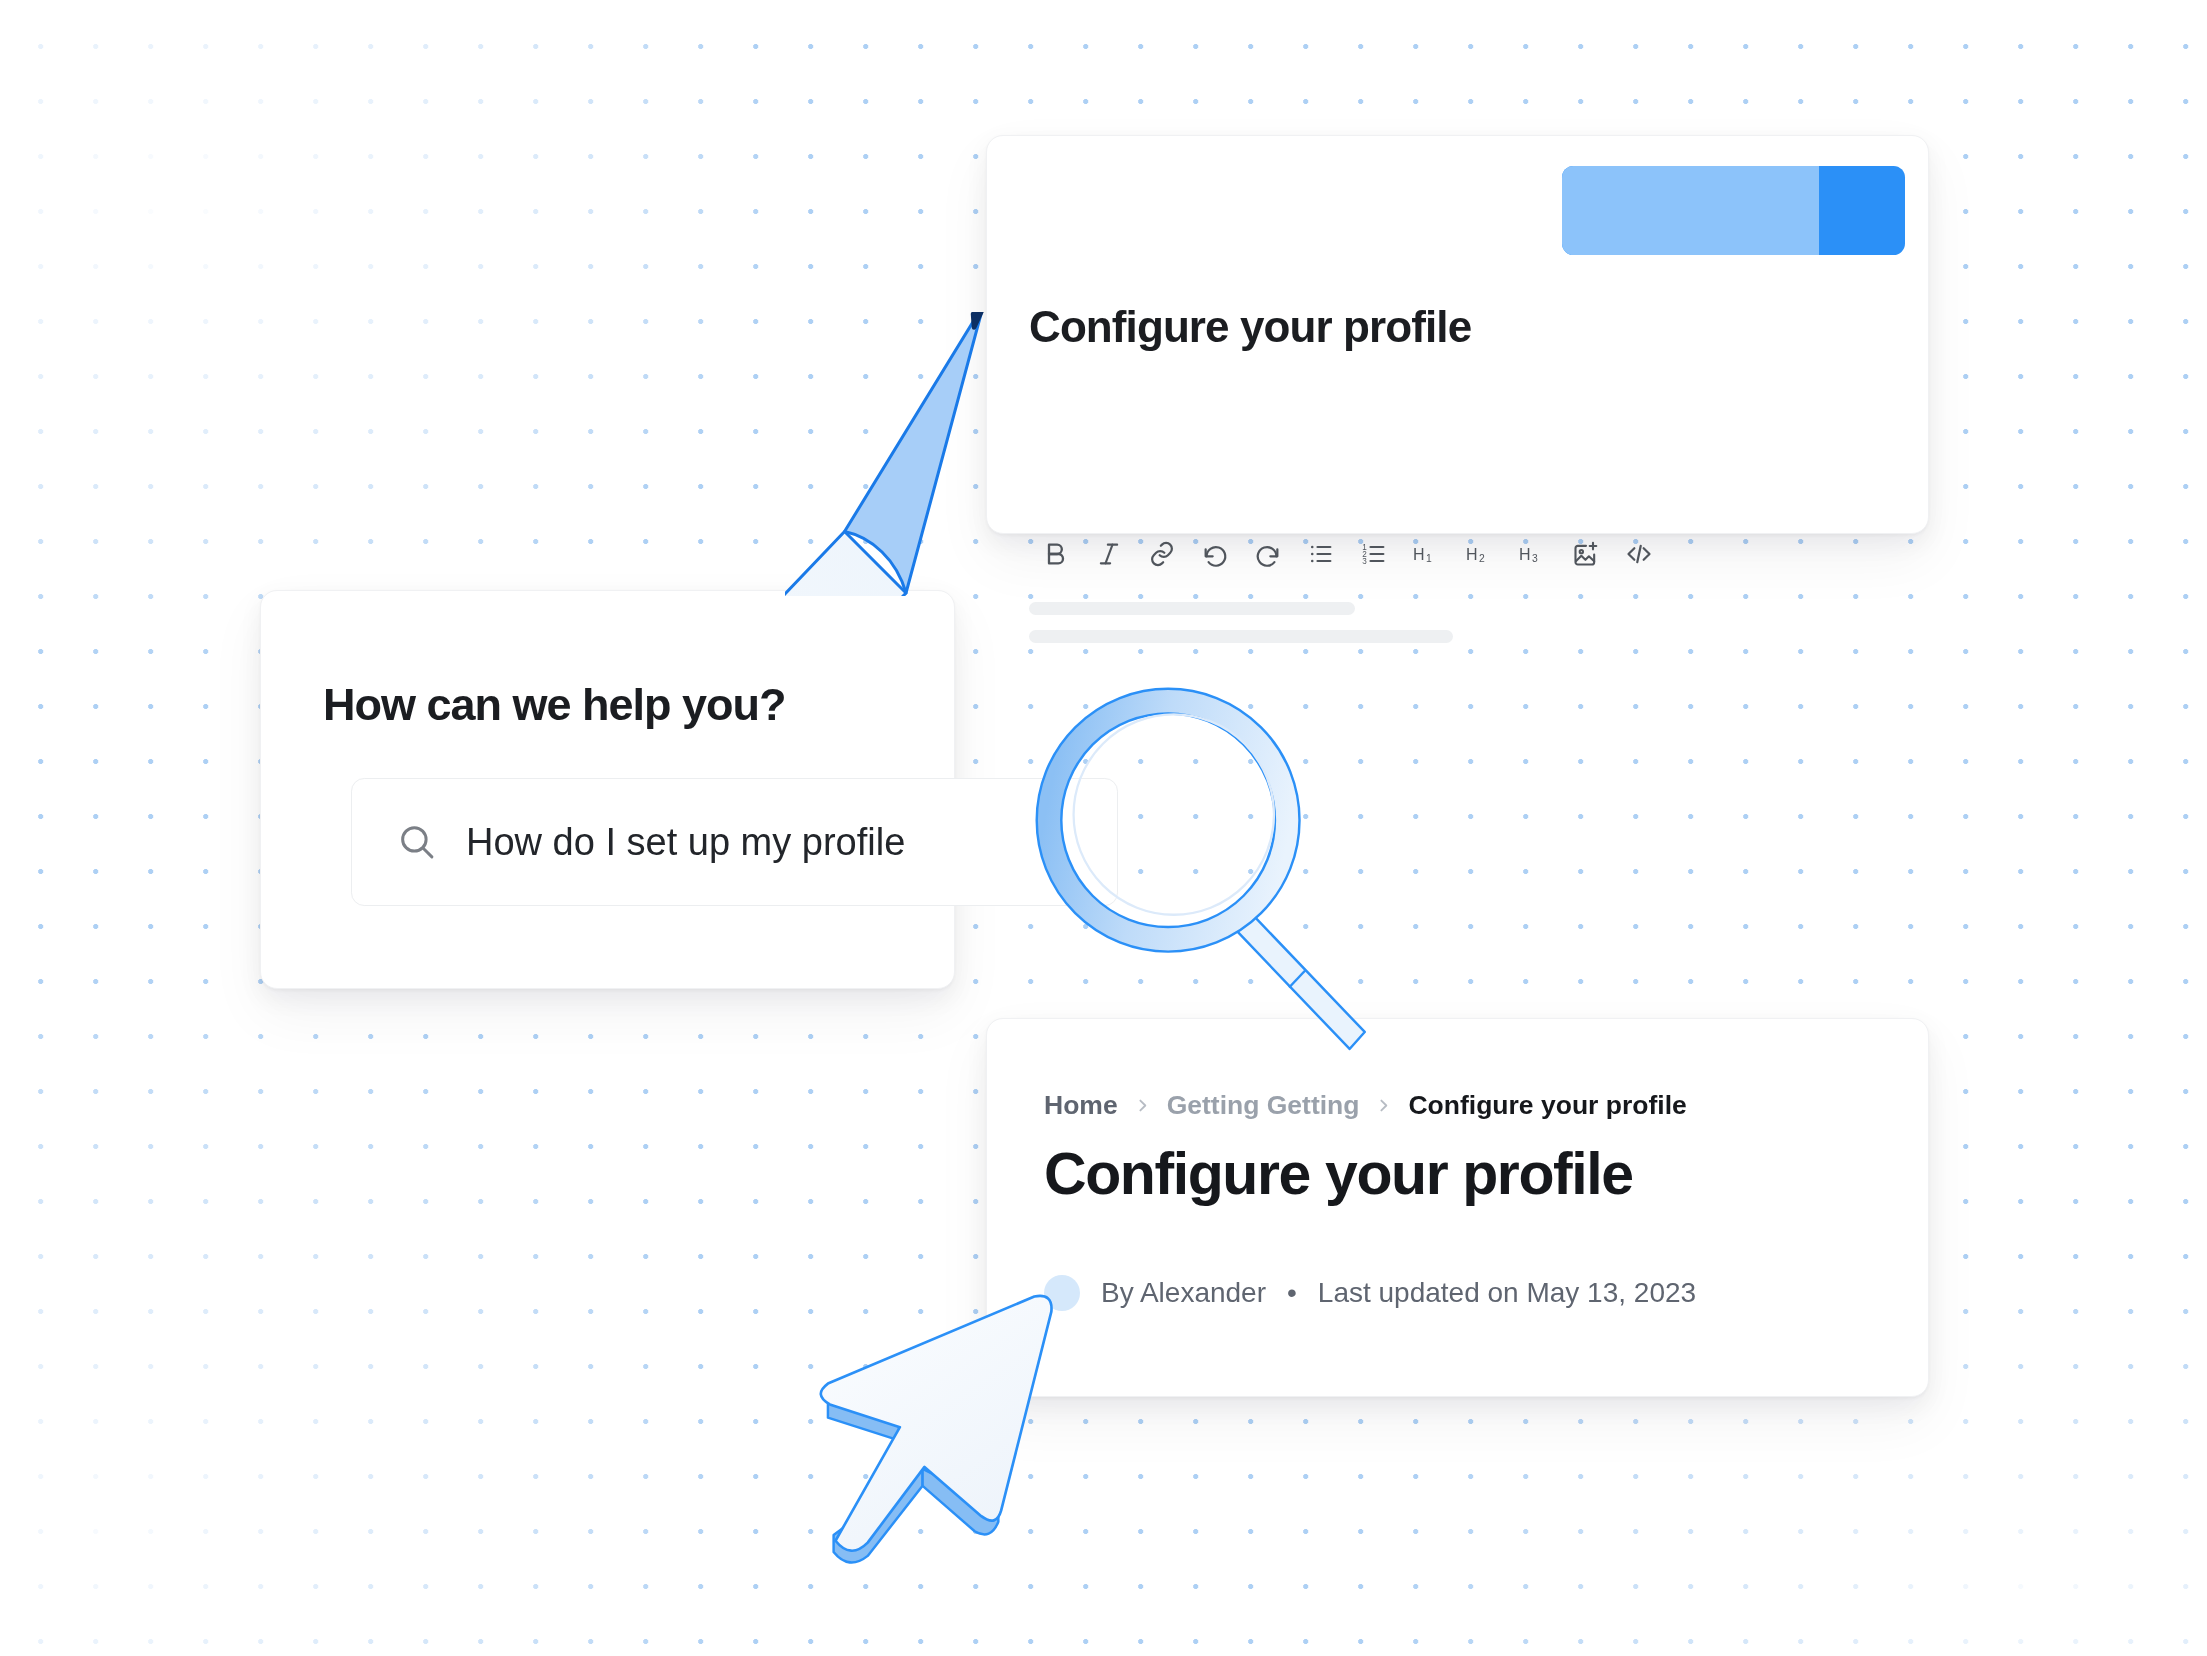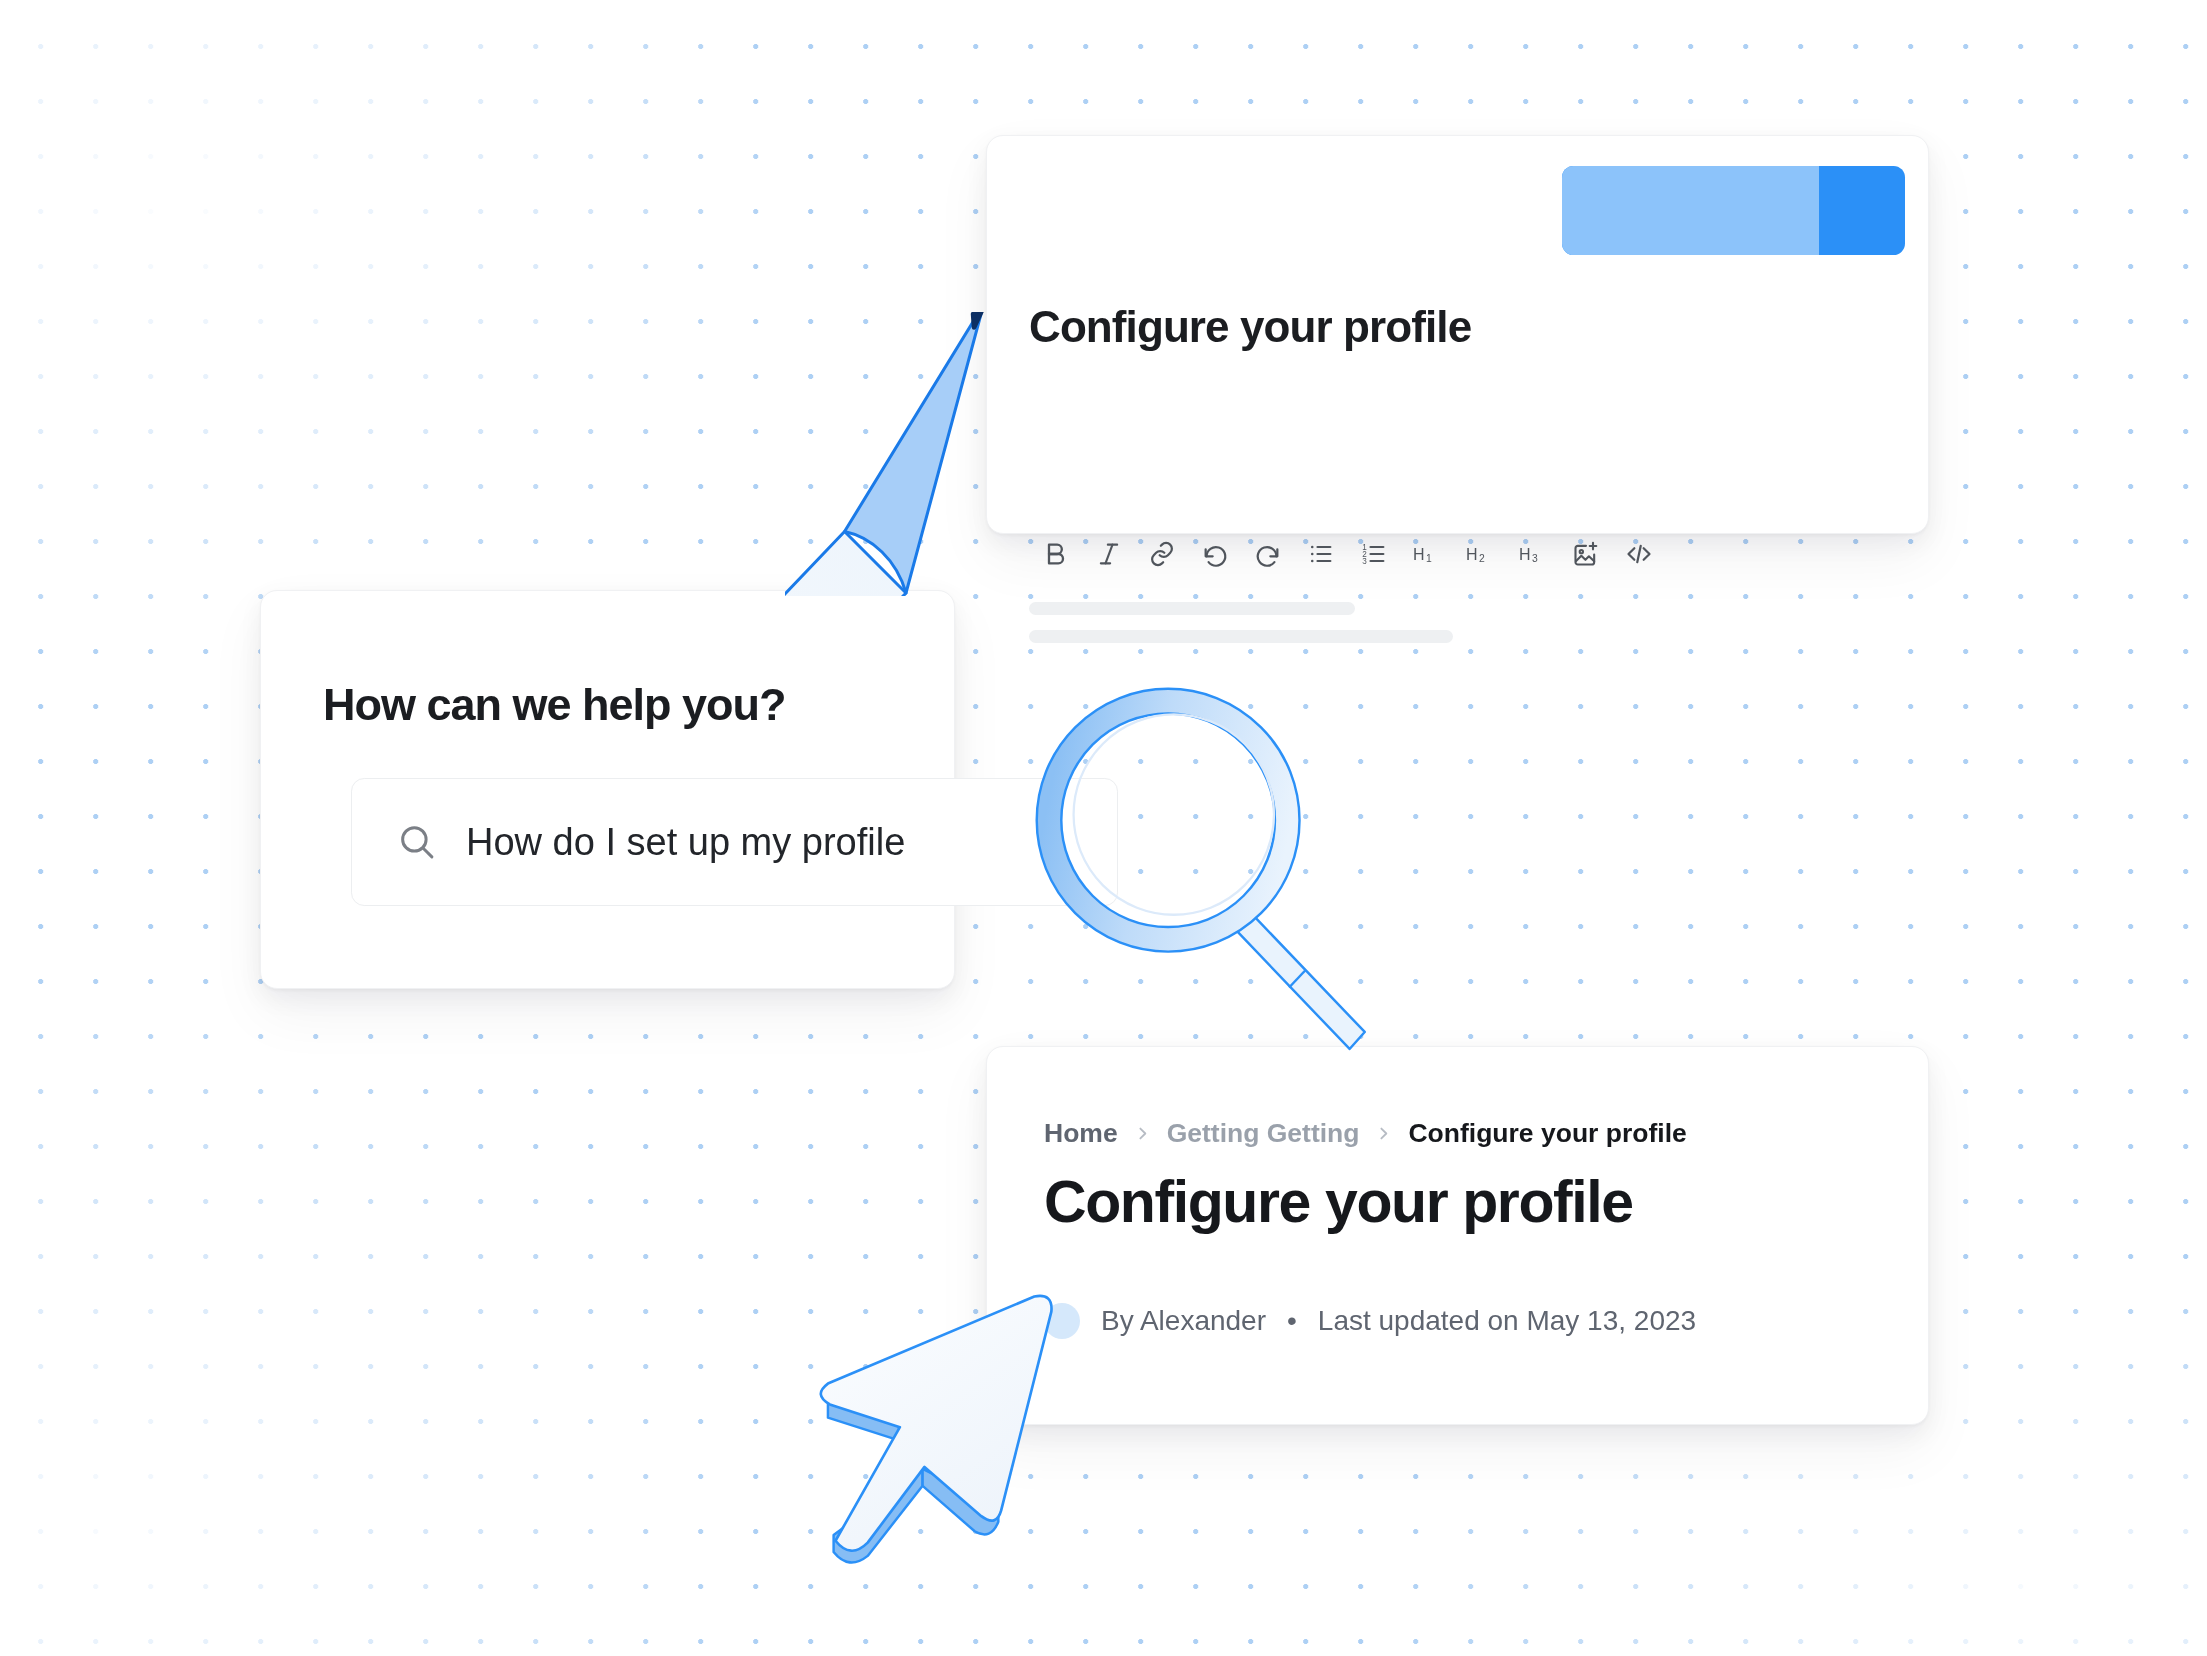--- a/index.html
+++ b/index.html
@@ -99,21 +99,21 @@
     display:flex; align-items:center; gap:28px; padding-left:44px;
     box-sizing:border-box;
     margin-left:28px;
   }
   #search-icon-wrap{flex:none;color:#7b7f86;display:flex;}
   #search-value{
     font-size:38px; color:#22252a; white-space:nowrap;
   }
 
   
-  #article-card{ left:986px; top:1046px; width:941px; height:377px; }
+  #article-card{ left:986px; top:1018px; width:941px; height:377px; }
   #breadcrumb{
     position:absolute; left:57px; top:71px;
     display:flex; align-items:center; gap:16px;
     font-size:26.5px; font-weight:700; white-space:nowrap;
   }
   .crumb-1{color:#5f6570;}
   .crumb-2{color:#9aa1ab;}
   .crumb-3{color:#16181c;}
   .crumb-sep{color:#b7bcc4;display:flex;align-items:center;}
   #article-title{

